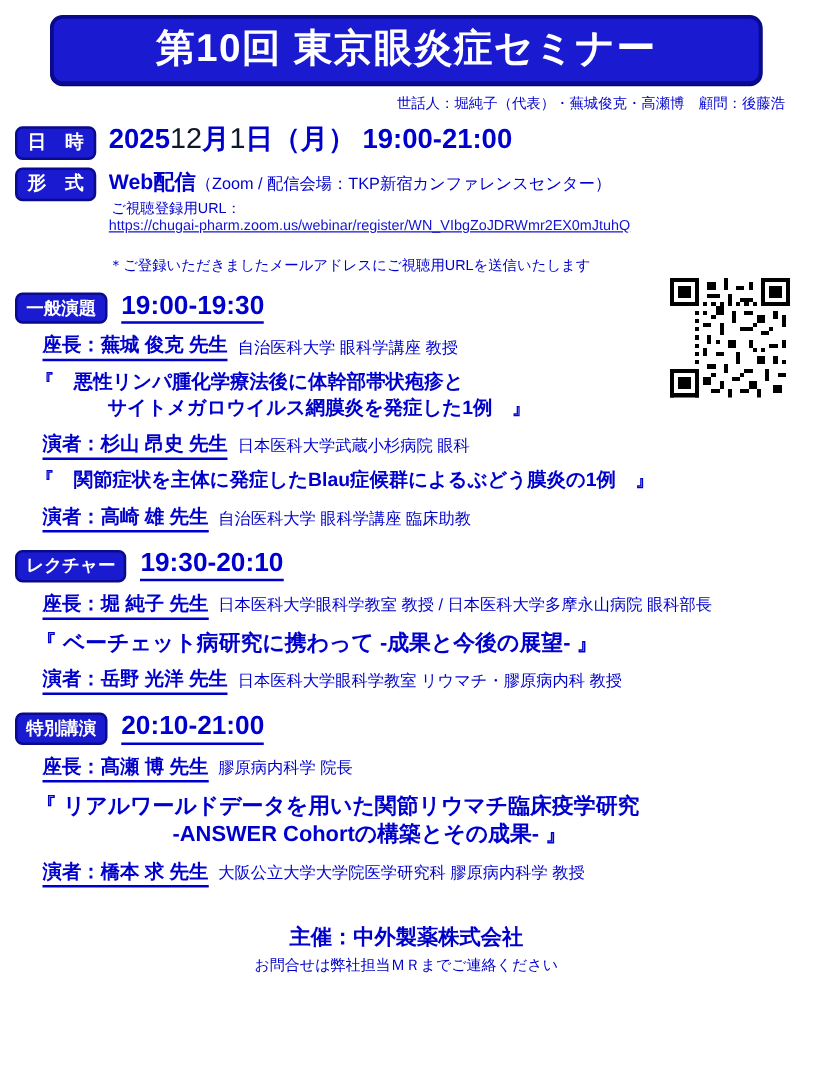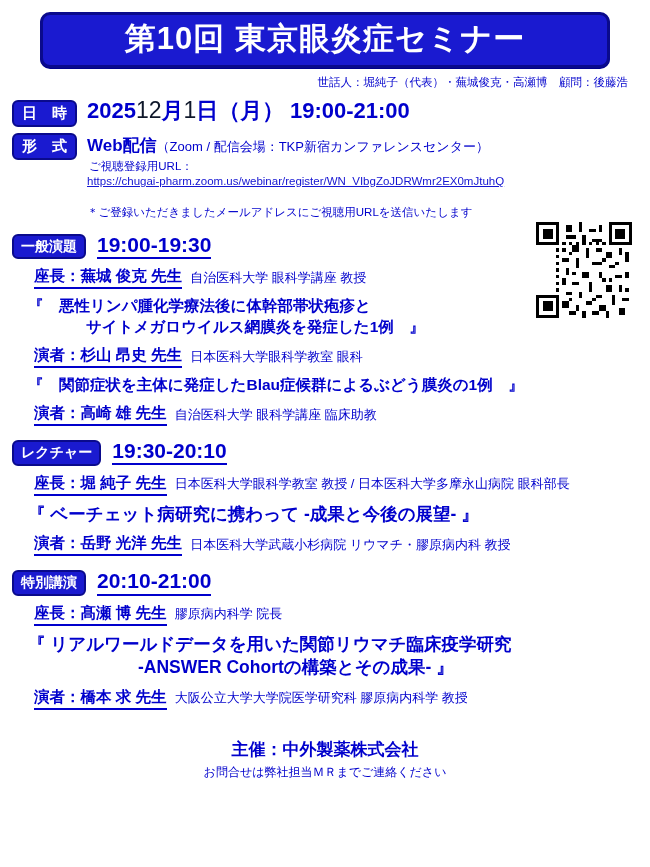--- a/index.html
+++ b/index.html
@@ -322,21 +322,21 @@
       <div class="person">
         <span class="role">座長：蕪城 俊克 先生</span>
         <span class="affil">自治医科大学 眼科学講座 教授</span>
       </div>
       <div class="talk">
         <span>『　悪性リンパ腫化学療法後に体幹部帯状疱疹と</span>
         <span class="indent2">サイトメガロウイルス網膜炎を発症した1例　』</span>
       </div>
       <div class="person">
         <span class="role">演者：杉山 昂史 先生</span>
-        <span class="affil">日本医科大学眼科学教室 眼科</span>
+        <span class="affil">日本医科大学武蔵小杉病院 眼科</span>
       </div>
       <div class="talk">
         <span>『　関節症状を主体に発症したBlau症候群によるぶどう膜炎の1例　』</span>
       </div>
       <div class="person">
         <span class="role">演者：高崎 雄 先生</span>
         <span class="affil">自治医科大学 眼科学講座 臨床助教</span>
       </div>
     </div>
 
@@ -347,21 +347,21 @@
       </div>
       <div class="person">
         <span class="role">座長：堀 純子 先生</span>
         <span class="affil">日本医科大学眼科学教室 教授 / 日本医科大学多摩永山病院 眼科部長</span>
       </div>
       <div class="talk large">
         <span>『 ベーチェット病研究に携わって -成果と今後の展望- 』</span>
       </div>
       <div class="person">
         <span class="role">演者：岳野 光洋 先生</span>
-        <span class="affil">日本医科大学武蔵小杉病院 リウマチ・膠原病内科 教授</span>
+        <span class="affil">日本医科大学眼科学教室 リウマチ・膠原病内科 教授</span>
       </div>
     </div>
 
     <div>
       <div class="session-head">
         <span class="chip small">特別講演</span>
         <span class="session-time">20:10-21:00</span>
       </div>
       <div class="person">
         <span class="role">座長：髙瀬 博 先生</span>

